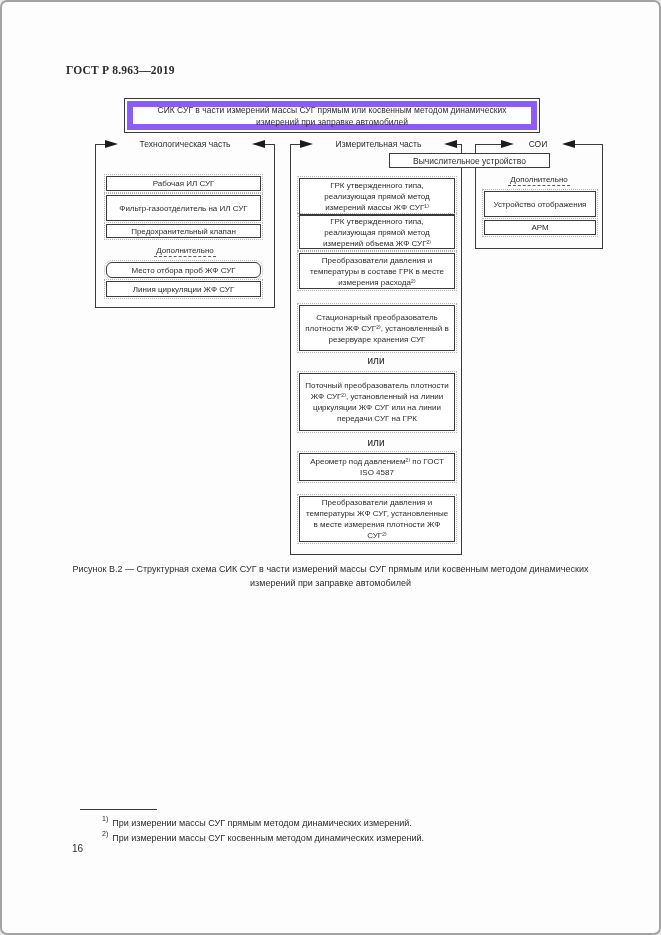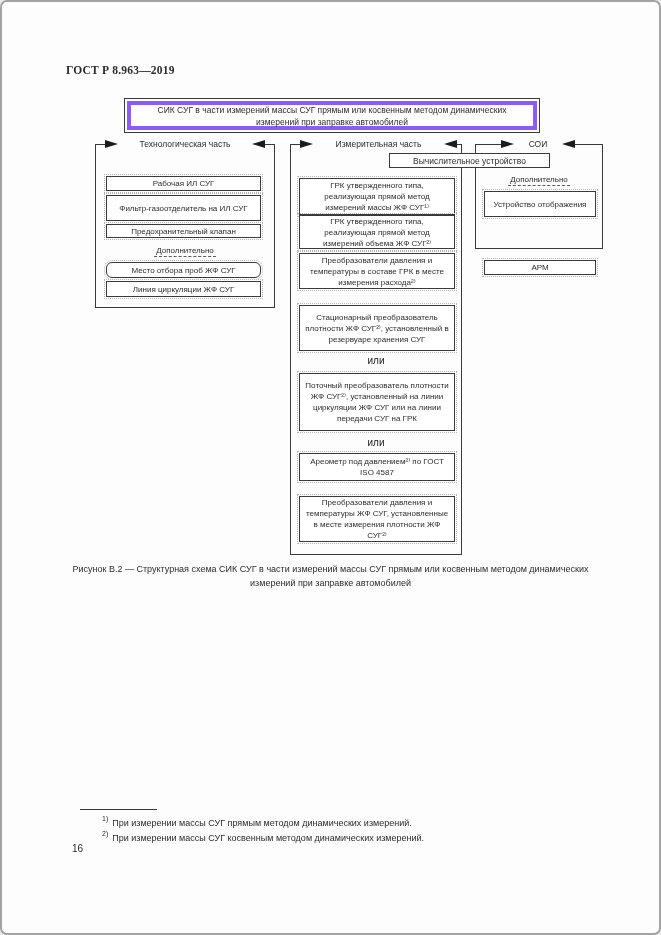--- a/index.html
+++ b/index.html
@@ -6,21 +6,21 @@
   .page {
     position:relative; width:661px; height:935px; box-sizing:border-box;
     background:#fdfdfd; border:2px solid #a3a3a3; border-radius:7px; overflow:hidden;
     font-family:"Liberation Sans","DejaVu Sans",sans-serif; color:#2c2c2c;
   }
   .doc-number { position:absolute; left:64px; top:62px; font-size:11.5px; font-weight:bold; letter-spacing:.2px;font-family:Liberation Serif, serif; }
 
   
   .top-box { position:absolute; left:122px; top:96px; width:416px; height:35px; box-sizing:border-box;
              border:1.5px solid #3a3a3a; padding:2px; background:#fff; }
-  .top-box-inner { width:100%; height:100%; box-sizing:border-box; border:4px solid #8b5cf6;
+  .top-box-inner { width:100%; height:100%; box-sizing:border-box; border:6px solid #8b5cf6;
              display:flex; align-items:center; justify-content:center; text-align:center;
              font-size:8.5px; line-height:12px; padding:0 18px; }
 
   
   .sec { position:absolute; border:1.4px solid #3a3a3a; box-sizing:border-box; }
   .sec-tech { left:93px;  top:142px; width:180px; height:164px; }
   .sec-meas { left:288px; top:142px; width:172px; height:411px; }
   .sec-soi  { left:473px; top:142px; width:128px; height:105px; }
 
   .label-row { position:absolute; top:-7px; height:12px; background:#fdfdfd; z-index:2;
@@ -52,21 +52,21 @@
   .m2 { left:8px; top:70px;  width:156px; height:34px; }
   .m3 { left:8px; top:108px; width:156px; height:36px; }
   .m4 { left:8px; top:160px; width:156px; height:46px; border-width:1.4px; }
   .m5 { left:8px; top:228px; width:156px; height:58px; border-width:1.4px; }
   .m6 { left:8px; top:308px; width:156px; height:28px; border-width:1.4px; }
   .m7 { left:8px; top:351px; width:156px; height:46px; }
   .or { position:absolute; left:0; right:0; text-align:center; font-size:10px; color:#222; }
   .or1 { top:210px; } .or2 { top:292px; }
   
   .s1 { left:8px; top:46px; width:112px; height:26px; }
-  .s2 { left:8px; top:75px; width:112px; height:15px;margin-top:40px; }
+  .s2 { left:8px; top:75px; width:112px; height:15px; }
 
   
   .comp-box { position:absolute; left:387px; top:151px; width:161px; height:15px; box-sizing:border-box;
               background:#fff; border:1px solid #3a3a3a; z-index:5;
               display:flex; align-items:center; justify-content:center; font-size:8.5px; }
 
   .caption { position:absolute; left:68px; right:68px; top:561px; text-align:center;
              font-size:9px; line-height:13.5px; }
 
   .fn-rule { position:absolute; left:78px; top:807px; width:77px; height:1px; background:#3a3a3a; }

